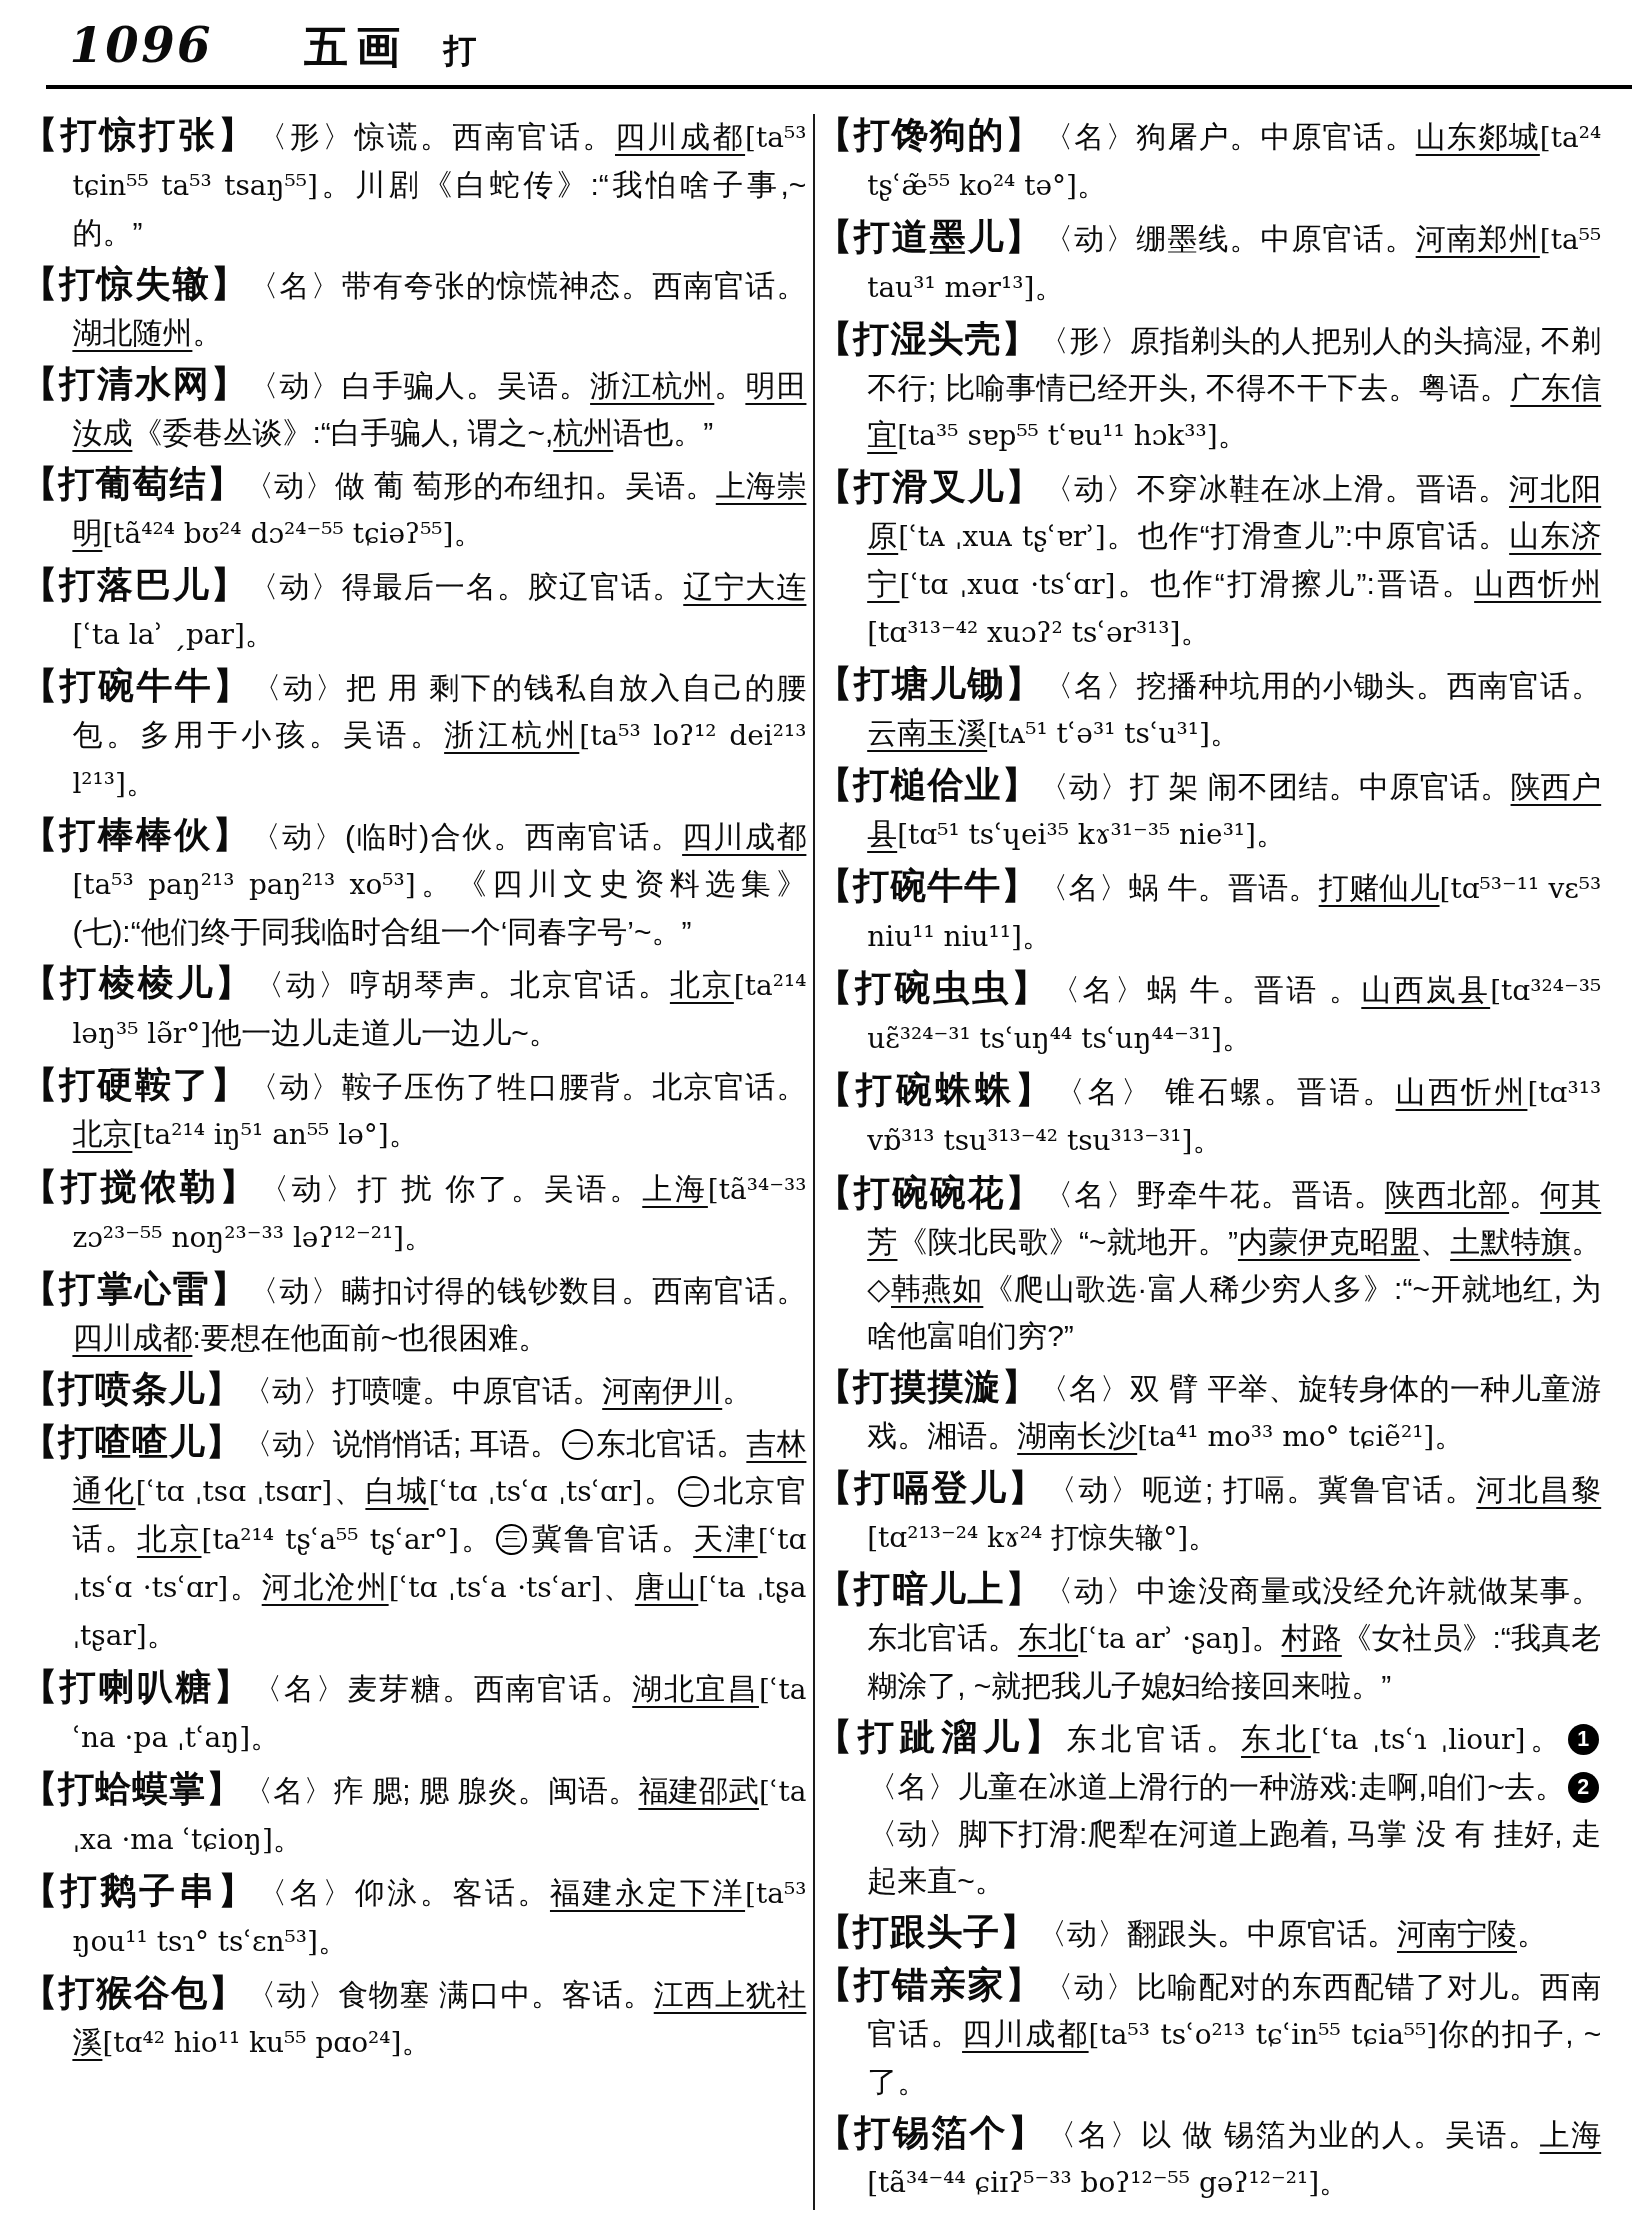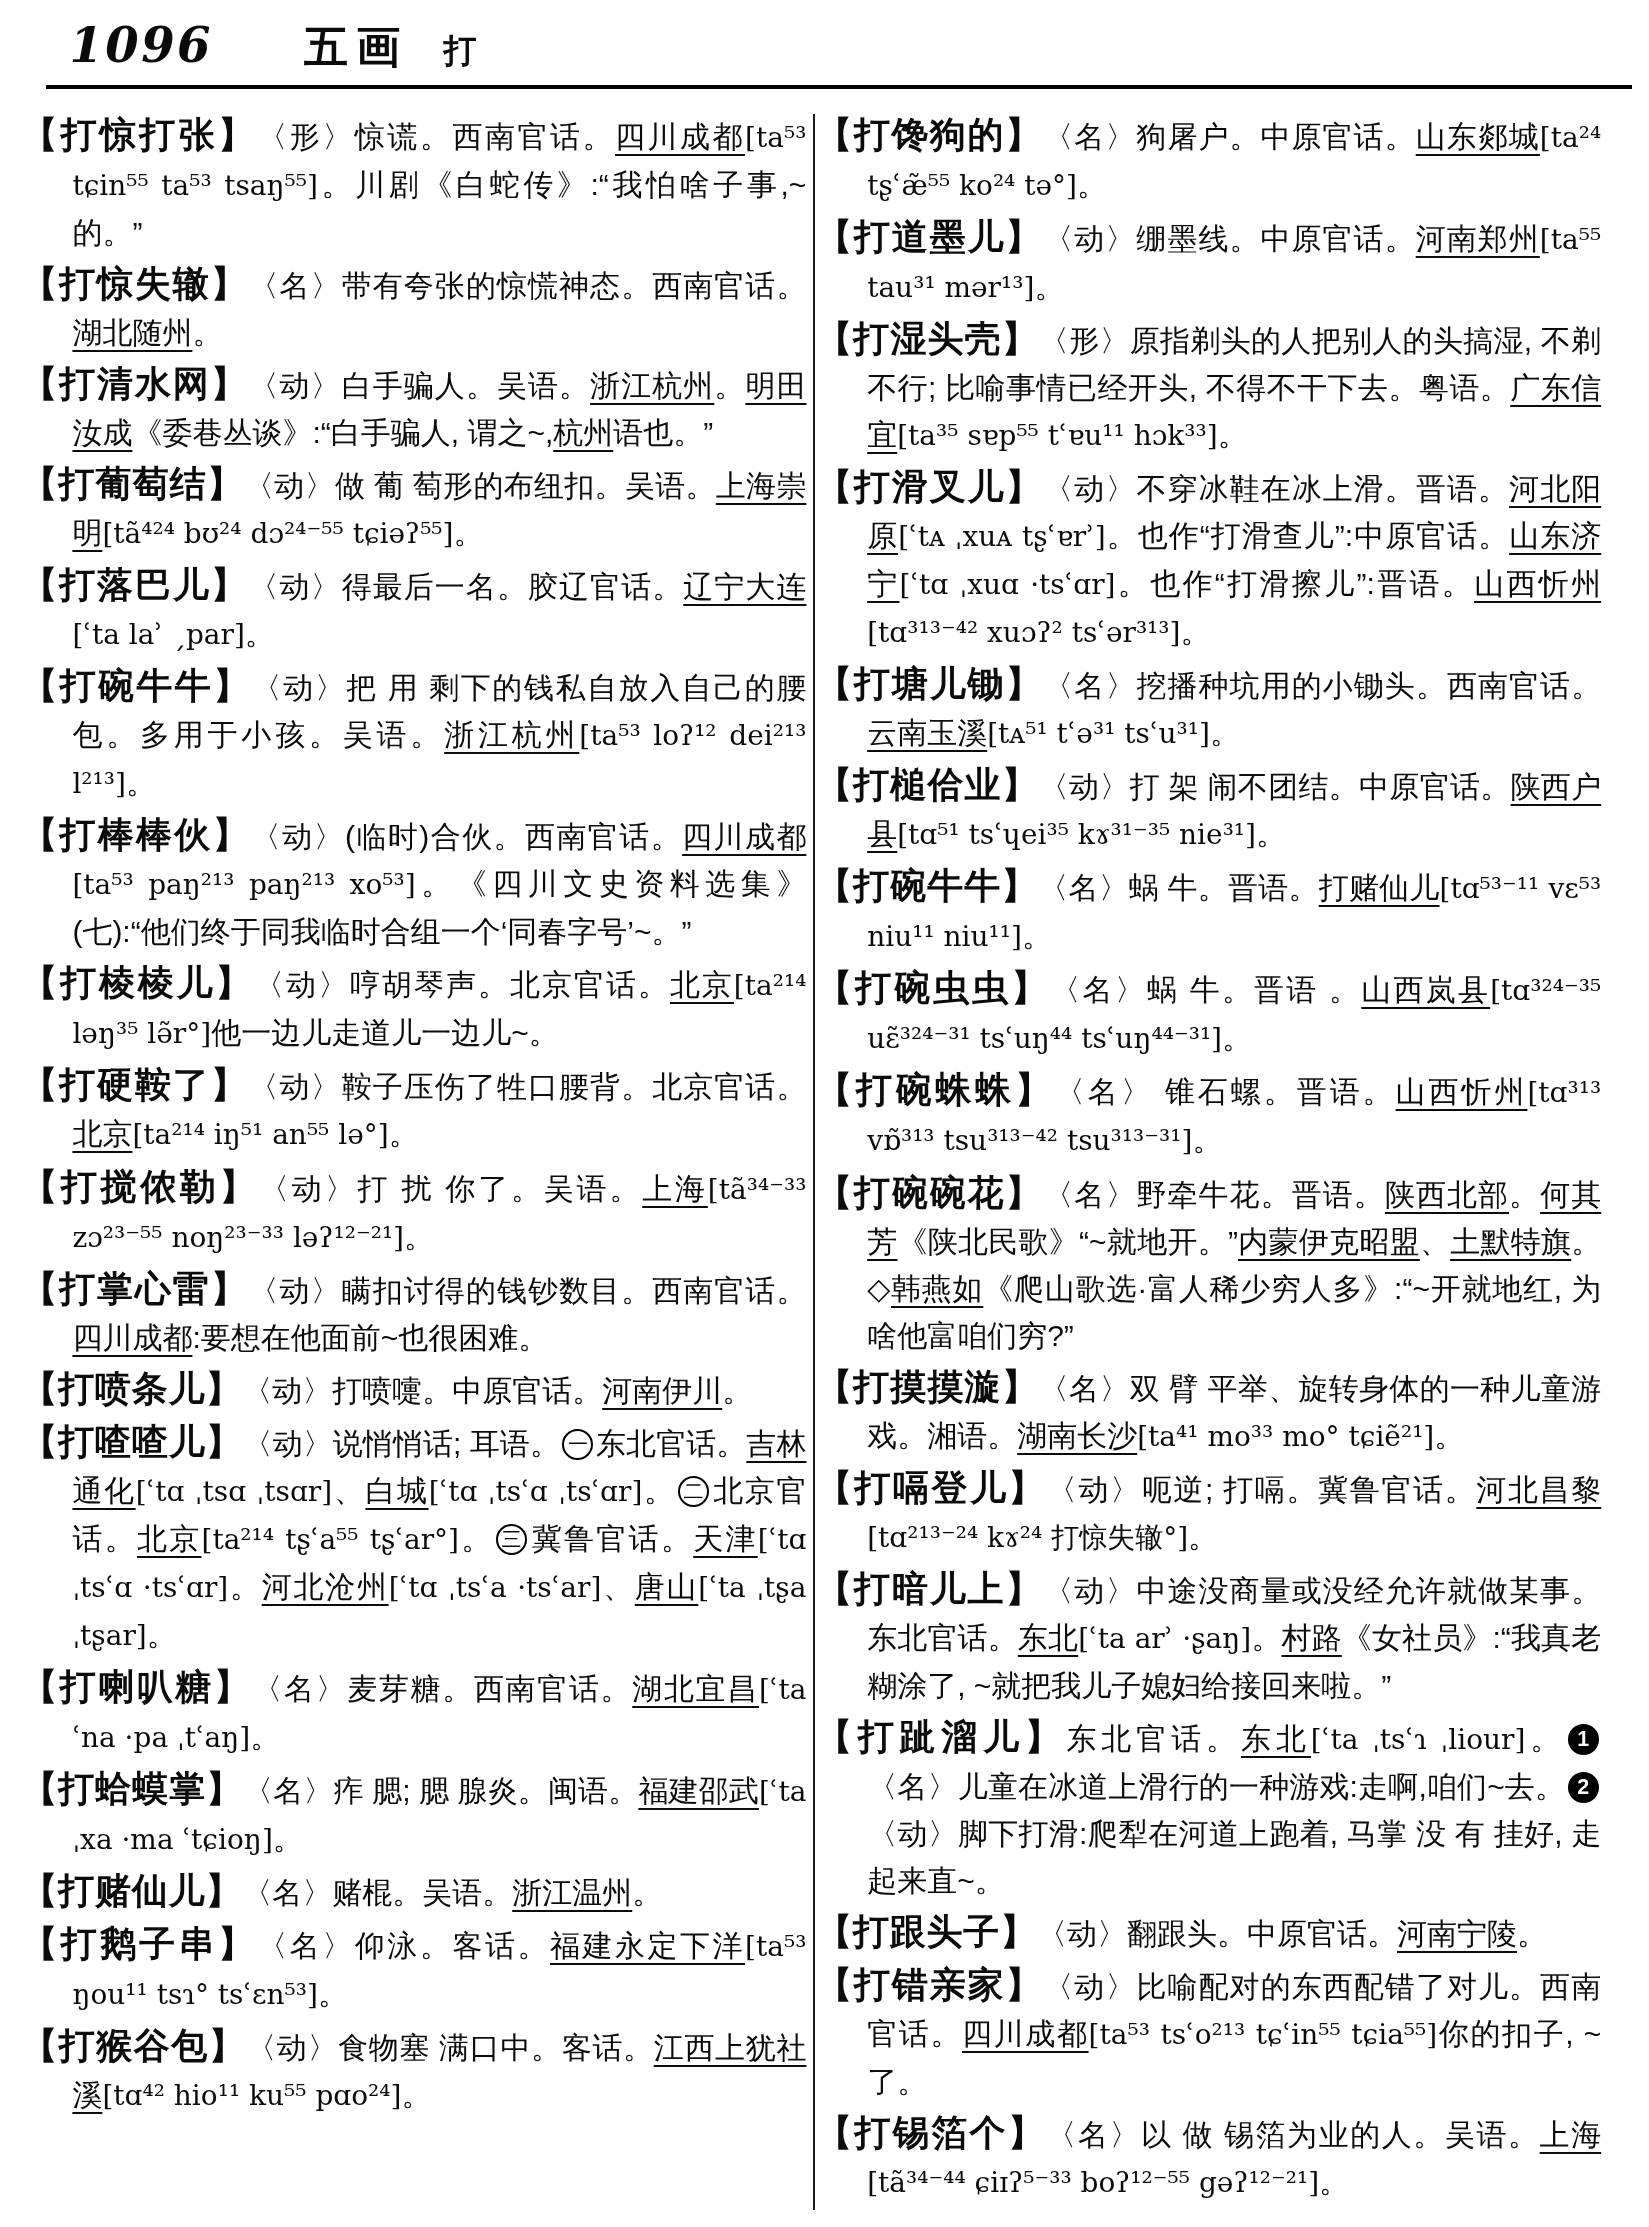--- a/index.html
+++ b/index.html
@@ -65,21 +65,20 @@
         <p class="entry"><span class="seg-h">【打碗牛牛】</span><span class="seg-t">〈动〉把 用 剩下的钱私自放入自己的腰包。多用于小孩。吴语。</span><span class="seg-u">浙江杭州</span><span class="seg-i">[ta⁵³ loʔ¹² dei²¹³ l²¹³]</span><span class="seg-t">。</span></p>
         <p class="entry"><span class="seg-h">【打棒棒伙】</span><span class="seg-t">〈动〉(临时)合伙。西南官话。</span><span class="seg-u">四川成都</span><span class="seg-i">[ta⁵³ paŋ²¹³ paŋ²¹³ xo⁵³]</span><span class="seg-t">。《四川文史资料选集》(七):“他们终于同我临时合组一个‘同春字号’~。”</span></p>
         <p class="entry"><span class="seg-h">【打棱棱儿】</span><span class="seg-t">〈动〉哼胡琴声。北京官话。</span><span class="seg-u">北京</span><span class="seg-i">[ta²¹⁴ ləŋ³⁵ lə̃r°]</span><span class="seg-t">他一边儿走道儿一边儿~。</span></p>
         <p class="entry"><span class="seg-h">【打硬鞍了】</span><span class="seg-t">〈动〉鞍子压伤了牲口腰背。北京官话。</span><span class="seg-u">北京</span><span class="seg-i">[ta²¹⁴ iŋ⁵¹ an⁵⁵ lə°]</span><span class="seg-t">。</span></p>
         <p class="entry"><span class="seg-h">【打搅侬勒】</span><span class="seg-t">〈动〉打 扰 你了。吴语。</span><span class="seg-u">上海</span><span class="seg-i">[tã³⁴⁻³³ zɔ²³⁻⁵⁵ noŋ²³⁻³³ ləʔ¹²⁻²¹]</span><span class="seg-t">。</span></p>
         <p class="entry"><span class="seg-h">【打掌心雷】</span><span class="seg-t">〈动〉瞒扣讨得的钱钞数目。西南官话。</span><span class="seg-u">四川成都</span><span class="seg-t">:要想在他面前~也很困难。</span></p>
         <p class="entry"><span class="seg-h">【打喷条儿】</span><span class="seg-t">〈动〉打喷嚏。中原官话。</span><span class="seg-u">河南伊川</span><span class="seg-t">。</span></p>
         <p class="entry"><span class="seg-h">【打喳喳儿】</span><span class="seg-t">〈动〉说悄悄话; 耳语。</span><span class="seg-o">一</span><span class="seg-t">东北官话。</span><span class="seg-u">吉林通化</span><span class="seg-i">[ʿtɑ ˌtsɑ ˌtsɑr]</span><span class="seg-t">、</span><span class="seg-u">白城</span><span class="seg-i">[ʿtɑ ˌtsʿɑ ˌtsʿɑr]</span><span class="seg-t">。</span><span class="seg-o">二</span><span class="seg-t">北京官话。</span><span class="seg-u">北京</span><span class="seg-i">[ta²¹⁴ tʂʿa⁵⁵ tʂʿar°]</span><span class="seg-t">。</span><span class="seg-o">三</span><span class="seg-t">冀鲁官话。</span><span class="seg-u">天津</span><span class="seg-i">[ʿtɑ ˌtsʿɑ ·tsʿɑr]</span><span class="seg-t">。</span><span class="seg-u">河北沧州</span><span class="seg-i">[ʿtɑ ˌtsʿa ·tsʿar]</span><span class="seg-t">、</span><span class="seg-u">唐山</span><span class="seg-i">[ʿta ˌtʂa ˌtʂar]</span><span class="seg-t">。</span></p>
         <p class="entry"><span class="seg-h">【打喇叭糖】</span><span class="seg-t">〈名〉麦芽糖。西南官话。</span><span class="seg-u">湖北宜昌</span><span class="seg-i">[ʿta ʿna ·pa ˌtʿaŋ]</span><span class="seg-t">。</span></p>
         <p class="entry"><span class="seg-h">【打蛤蟆掌】</span><span class="seg-t">〈名〉痄 腮; 腮 腺炎。闽语。</span><span class="seg-u">福建邵武</span><span class="seg-i">[ʿta ˌxa ·ma ʿtɕioŋ]</span><span class="seg-t">。</span></p>
-        <p class="entry"><span class="seg-h">【打赌仙儿】</span><span class="seg-t">〈名〉赌棍。吴语。</span><span class="seg-u">浙江温州</span><span class="seg-t">。</span></p>
         <p class="entry"><span class="seg-h">【打鹅子串】</span><span class="seg-t">〈名〉仰泳。客话。</span><span class="seg-u">福建永定下洋</span><span class="seg-i">[ta⁵³ ŋou¹¹ tsɿ° tsʿɛn⁵³]</span><span class="seg-t">。</span></p>
         <p class="entry"><span class="seg-h">【打猴谷包】</span><span class="seg-t">〈动〉食物塞 满口中。客话。</span><span class="seg-u">江西上犹社溪</span><span class="seg-i">[tɑ⁴² hio¹¹ ku⁵⁵ pɑo²⁴]</span><span class="seg-t">。</span></p>
       </div>
     <div class="divider"></div>
     <div class="col col-right" id="col-right">
         <p class="entry"><span class="seg-h">【打馋狗的】</span><span class="seg-t">〈名〉狗屠户。中原官话。</span><span class="seg-u">山东郯城</span><span class="seg-i">[ta²⁴ tʂʿæ̃⁵⁵ ko²⁴ tə°]</span><span class="seg-t">。</span></p>
         <p class="entry"><span class="seg-h">【打道墨儿】</span><span class="seg-t">〈动〉绷墨线。中原官话。</span><span class="seg-u">河南郑州</span><span class="seg-i">[ta⁵⁵ tau³¹ mər¹³]</span><span class="seg-t">。</span></p>
         <p class="entry"><span class="seg-h">【打湿头壳】</span><span class="seg-t">〈形〉原指剃头的人把别人的头搞湿, 不剃不行; 比喻事情已经开头, 不得不干下去。粤语。</span><span class="seg-u">广东信宜</span><span class="seg-i">[ta³⁵ sɐp⁵⁵ tʿɐu¹¹ hɔk³³]</span><span class="seg-t">。</span></p>
         <p class="entry"><span class="seg-h">【打滑叉儿】</span><span class="seg-t">〈动〉不穿冰鞋在冰上滑。晋语。</span><span class="seg-u">河北阳原</span><span class="seg-i">[ʿtᴀ ˌxuᴀ tʂʿɐrʾ]</span><span class="seg-t">。也作“打滑查儿”:中原官话。</span><span class="seg-u">山东济宁</span><span class="seg-i">[ʿtɑ ˌxuɑ ·tsʿɑr]</span><span class="seg-t">。也作“打滑擦儿”:晋语。</span><span class="seg-u">山西忻州</span><span class="seg-i">[tɑ³¹³⁻⁴² xuɔʔ² tsʿər³¹³]</span><span class="seg-t">。</span></p>
         <p class="entry"><span class="seg-h">【打塘儿锄】</span><span class="seg-t">〈名〉挖播种坑用的小锄头。西南官话。</span><span class="seg-u">云南玉溪</span><span class="seg-i">[tᴀ⁵¹ tʿə³¹ tsʿu³¹]</span><span class="seg-t">。</span></p>

